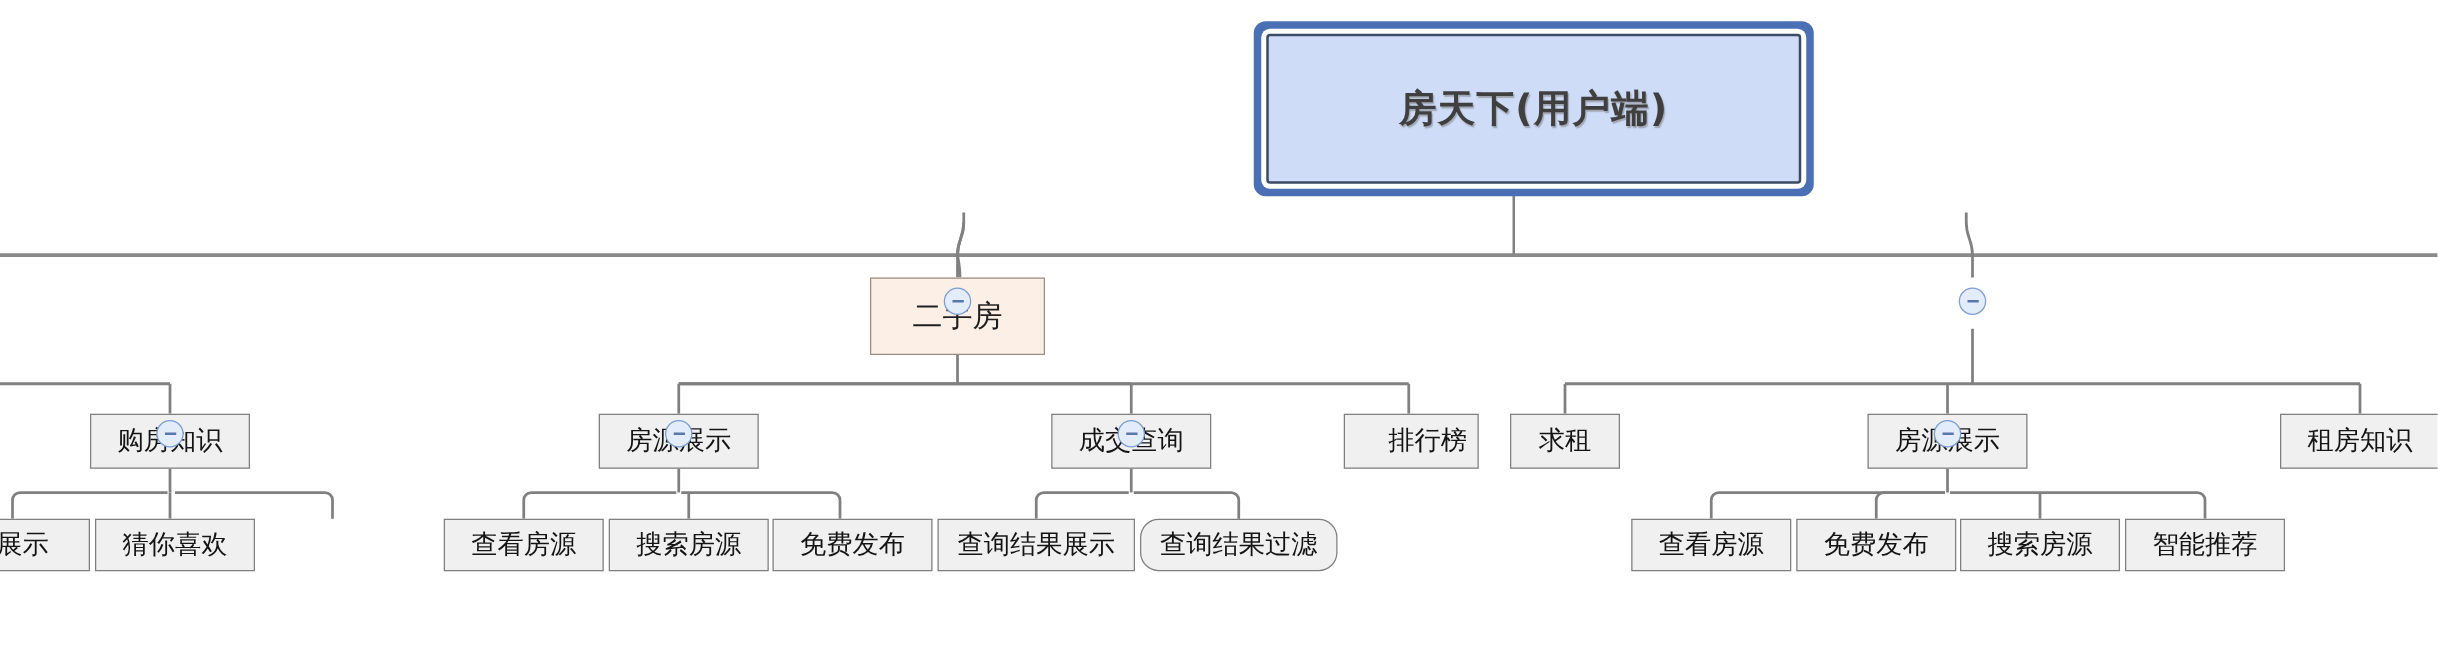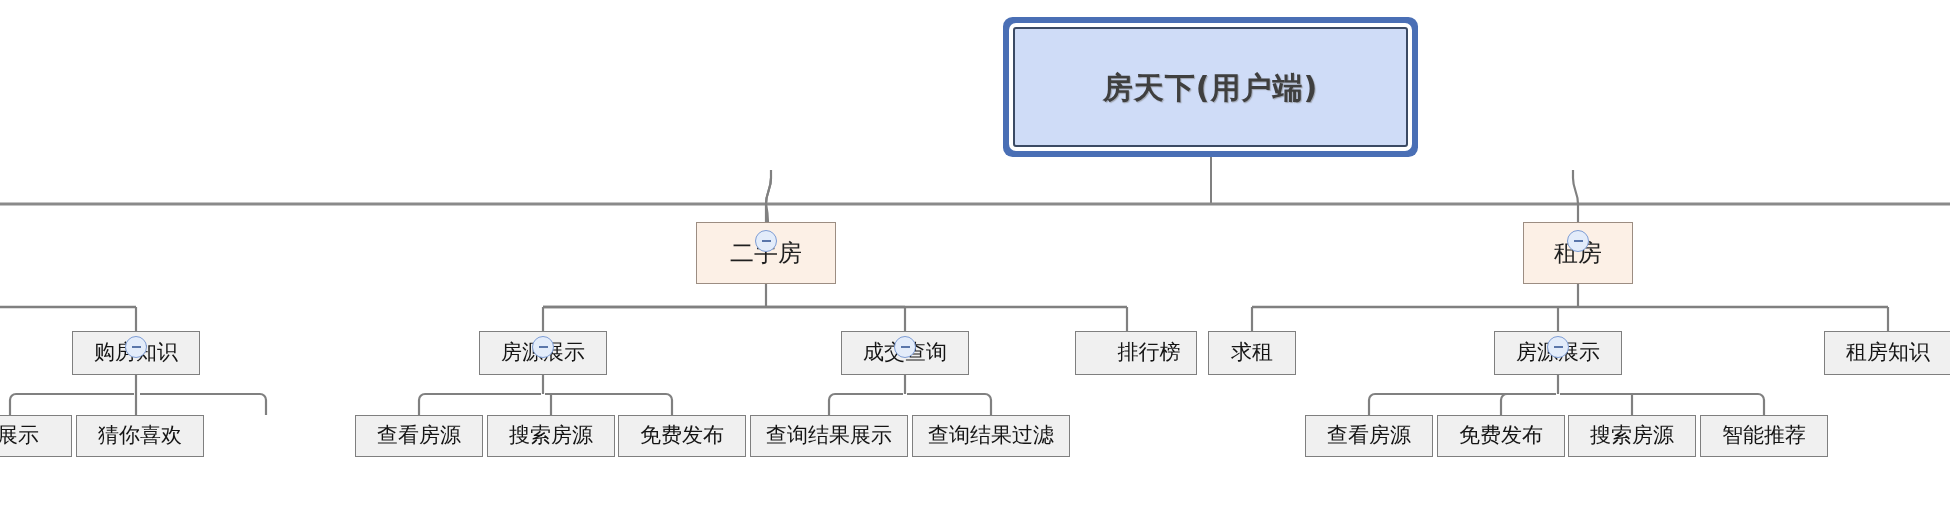--- a/index.html
+++ b/index.html
@@ -128,45 +128,42 @@
       <path d="M1558,363 L1558,394"></path>
       <path d="M1369,400 a6,6 0 0 1 6,-6 L1556,394"></path>
       <path d="M1369,400 L1369,415"></path>
       <path d="M1501,400 a6,6 0 0 1 6,-6 L1556,394"></path>
       <path d="M1501,400 L1501,415"></path>
       <path d="M1560,394 L1758,394 a6,6 0 0 1 6,6 L1764,415"></path>
       <path d="M1632,394 L1632,415"></path>
     </g>
   </svg>
 
-  <div class="node root" style="left:1013px;top:27px;width:395px;height:120px;">
+  <div class="node root" style="left:1013px;top:27px;width:428px;height:120px;">
     <span>房天下(用户端)</span>
   </div>
 
   <div class="node lvl2" style="left:696px;top:222px;width:140px;height:62px;">
     <span>二手房</span>
   </div>
 
-  <div class="node lvl2" style="left:1523px;top:222px;width:110px;height:62px;">
-    <span>租房</span>
-  </div>
 
   <div class="node lvl3" style="left:72px;top:331px;width:128px;height:44px;">
     <span>购房知识</span>
   </div>
 
   <div class="node lvl3" style="left:479px;top:331px;width:128px;height:44px;">
     <span>房源展示</span>
   </div>
 
   <div class="node lvl3" style="left:841px;top:331px;width:128px;height:44px;">
     <span>成交查询</span>
   </div>
 
-  <div class="node lvl3" style="left:1075px;top:331px;width:122px;height:44px;padding-left:26px;">
+  <div class="node lvl3" style="left:1075px;top:331px;width:108px;height:44px;padding-left:26px;">
     <span>排行榜</span>
   </div>
 
   <div class="node lvl3" style="left:1208px;top:331px;width:88px;height:44px;">
     <span>求租</span>
   </div>
 
   <div class="node lvl3" style="left:1494px;top:331px;width:128px;height:44px;">
     <span>房源展示</span>
   </div>
@@ -193,21 +190,21 @@
   </div>
 
   <div class="node lvl4" style="left:618px;top:415px;width:128px;height:42px;">
     <span>免费发布</span>
   </div>
 
   <div class="node lvl4" style="left:750px;top:415px;width:158px;height:42px;">
     <span>查询结果展示</span>
   </div>
 
-  <div class="node lvl4" style="left:912px;top:415px;width:158px;height:42px;">
+  <div class="node lvl4" style="left:912px;top:415px;width:158px;height:42px;border-radius:15px;">
     <span>查询结果过滤</span>
   </div>
 
   <div class="node lvl4" style="left:1305px;top:415px;width:128px;height:42px;">
     <span>查看房源</span>
   </div>
 
   <div class="node lvl4" style="left:1437px;top:415px;width:128px;height:42px;">
     <span>免费发布</span>
   </div>

